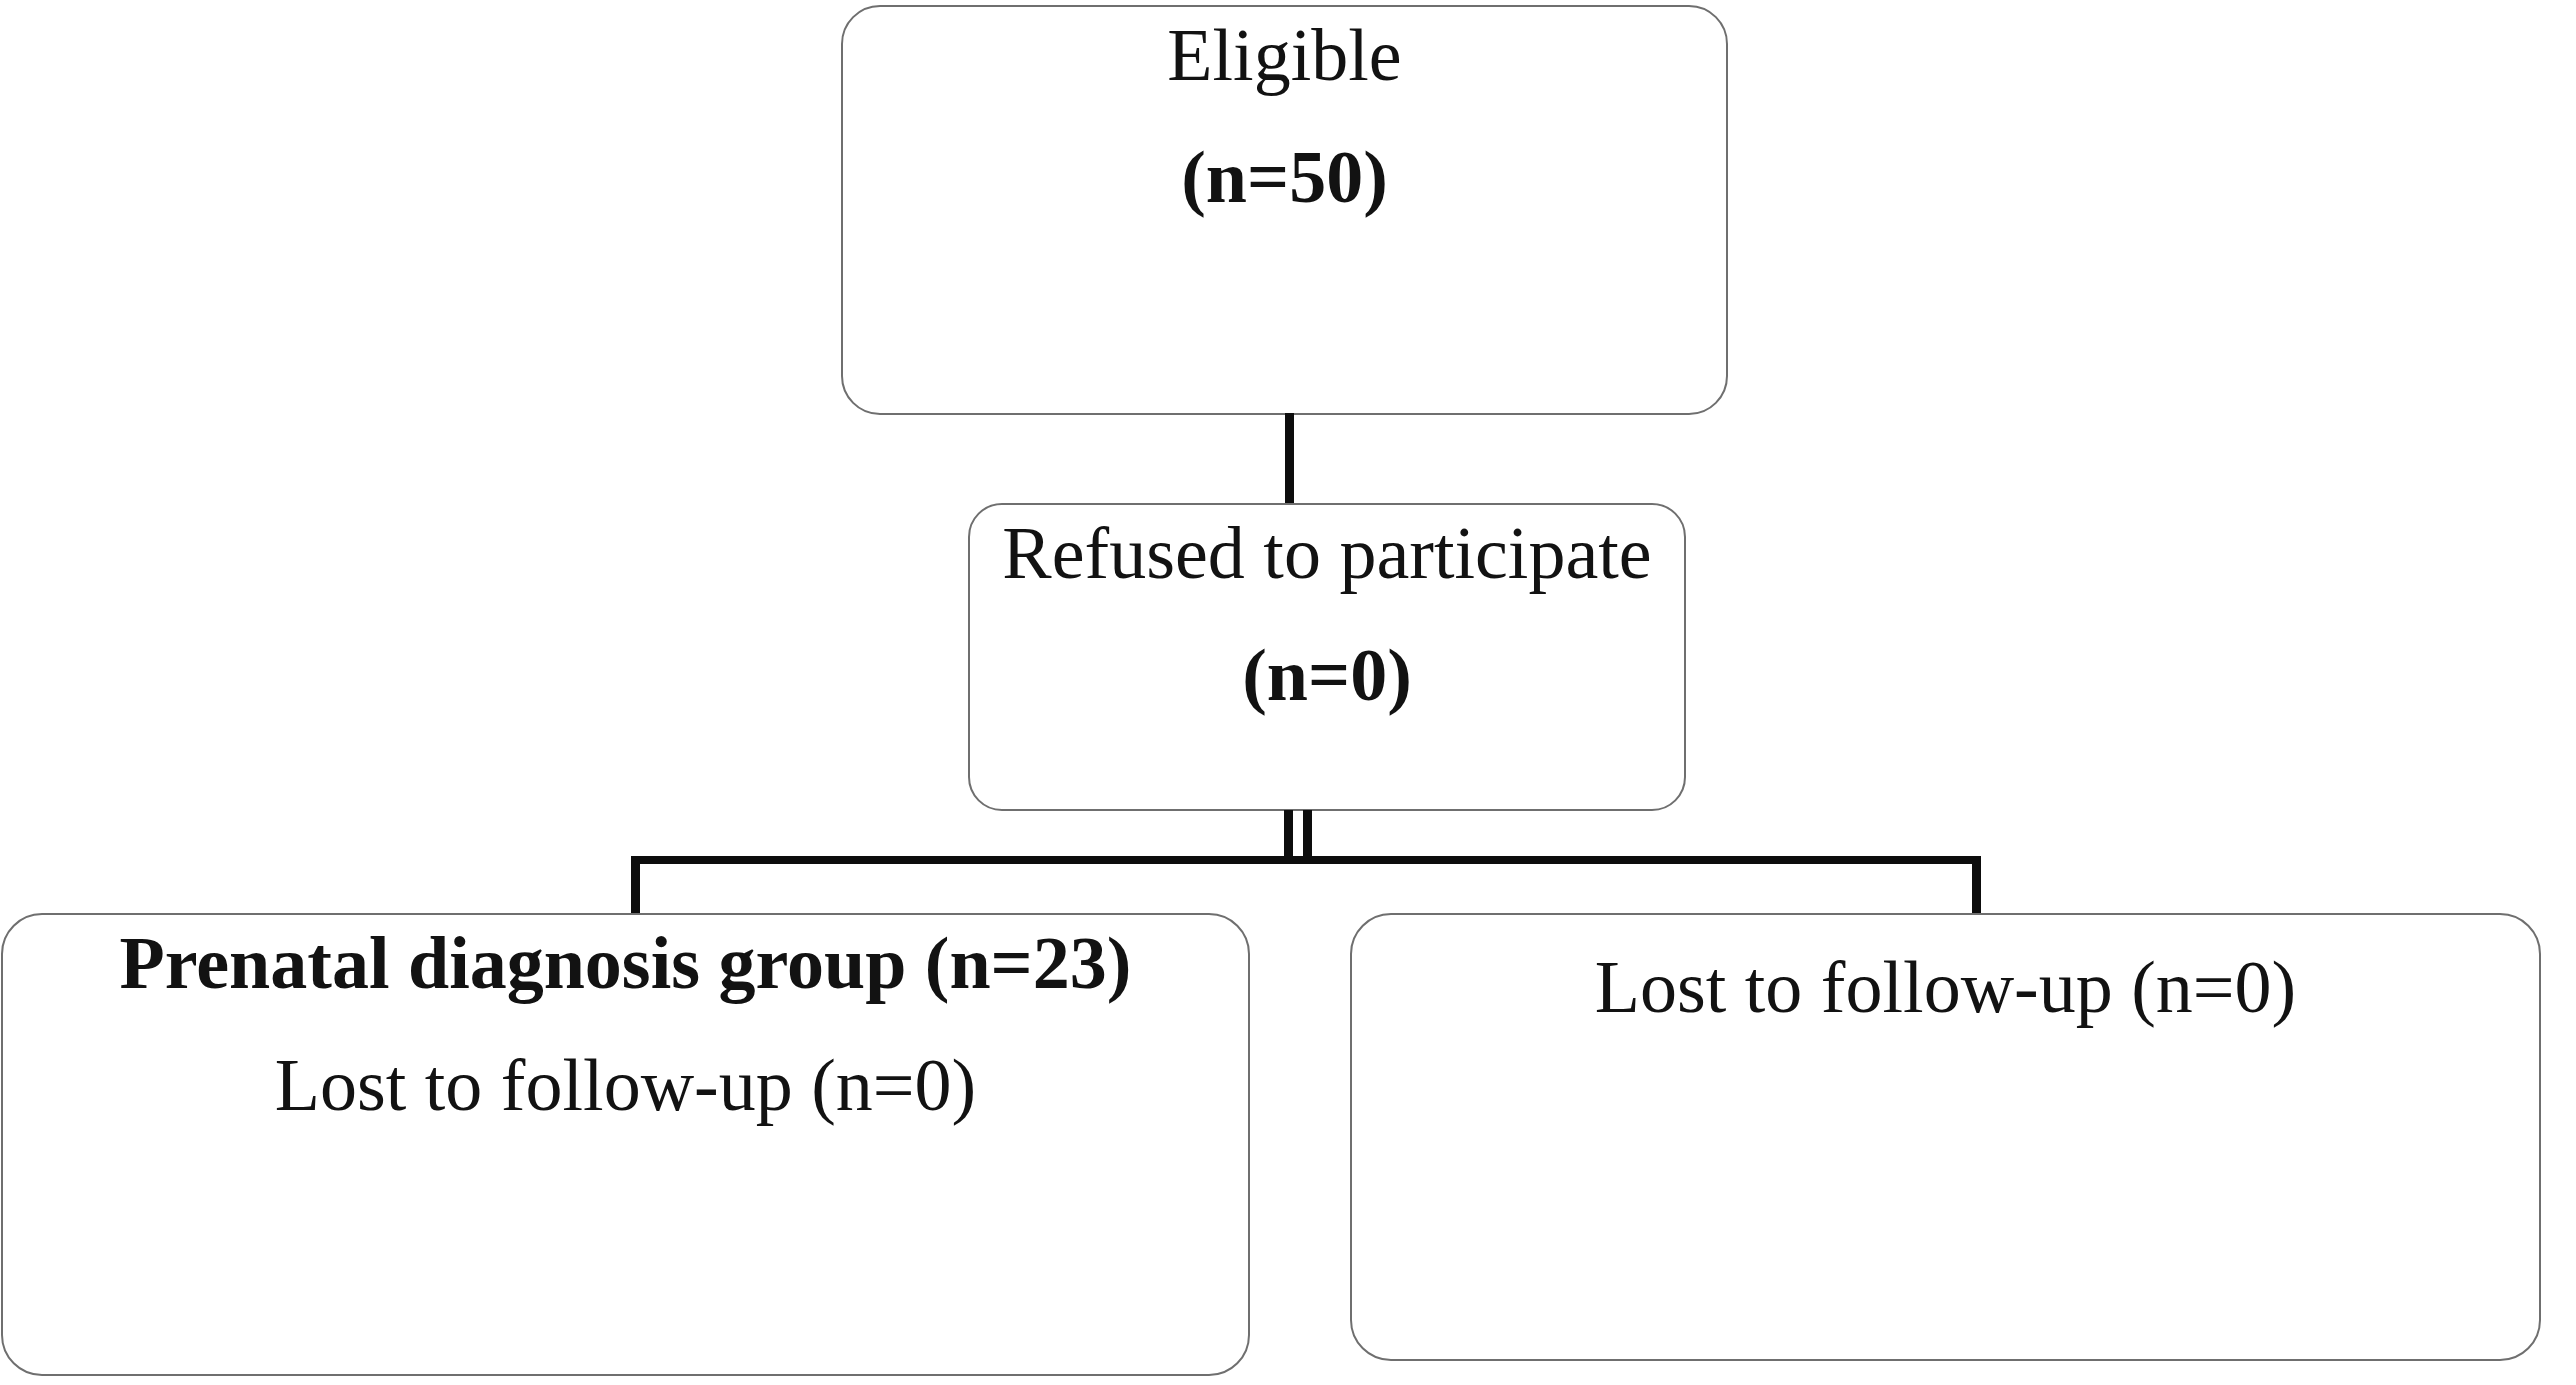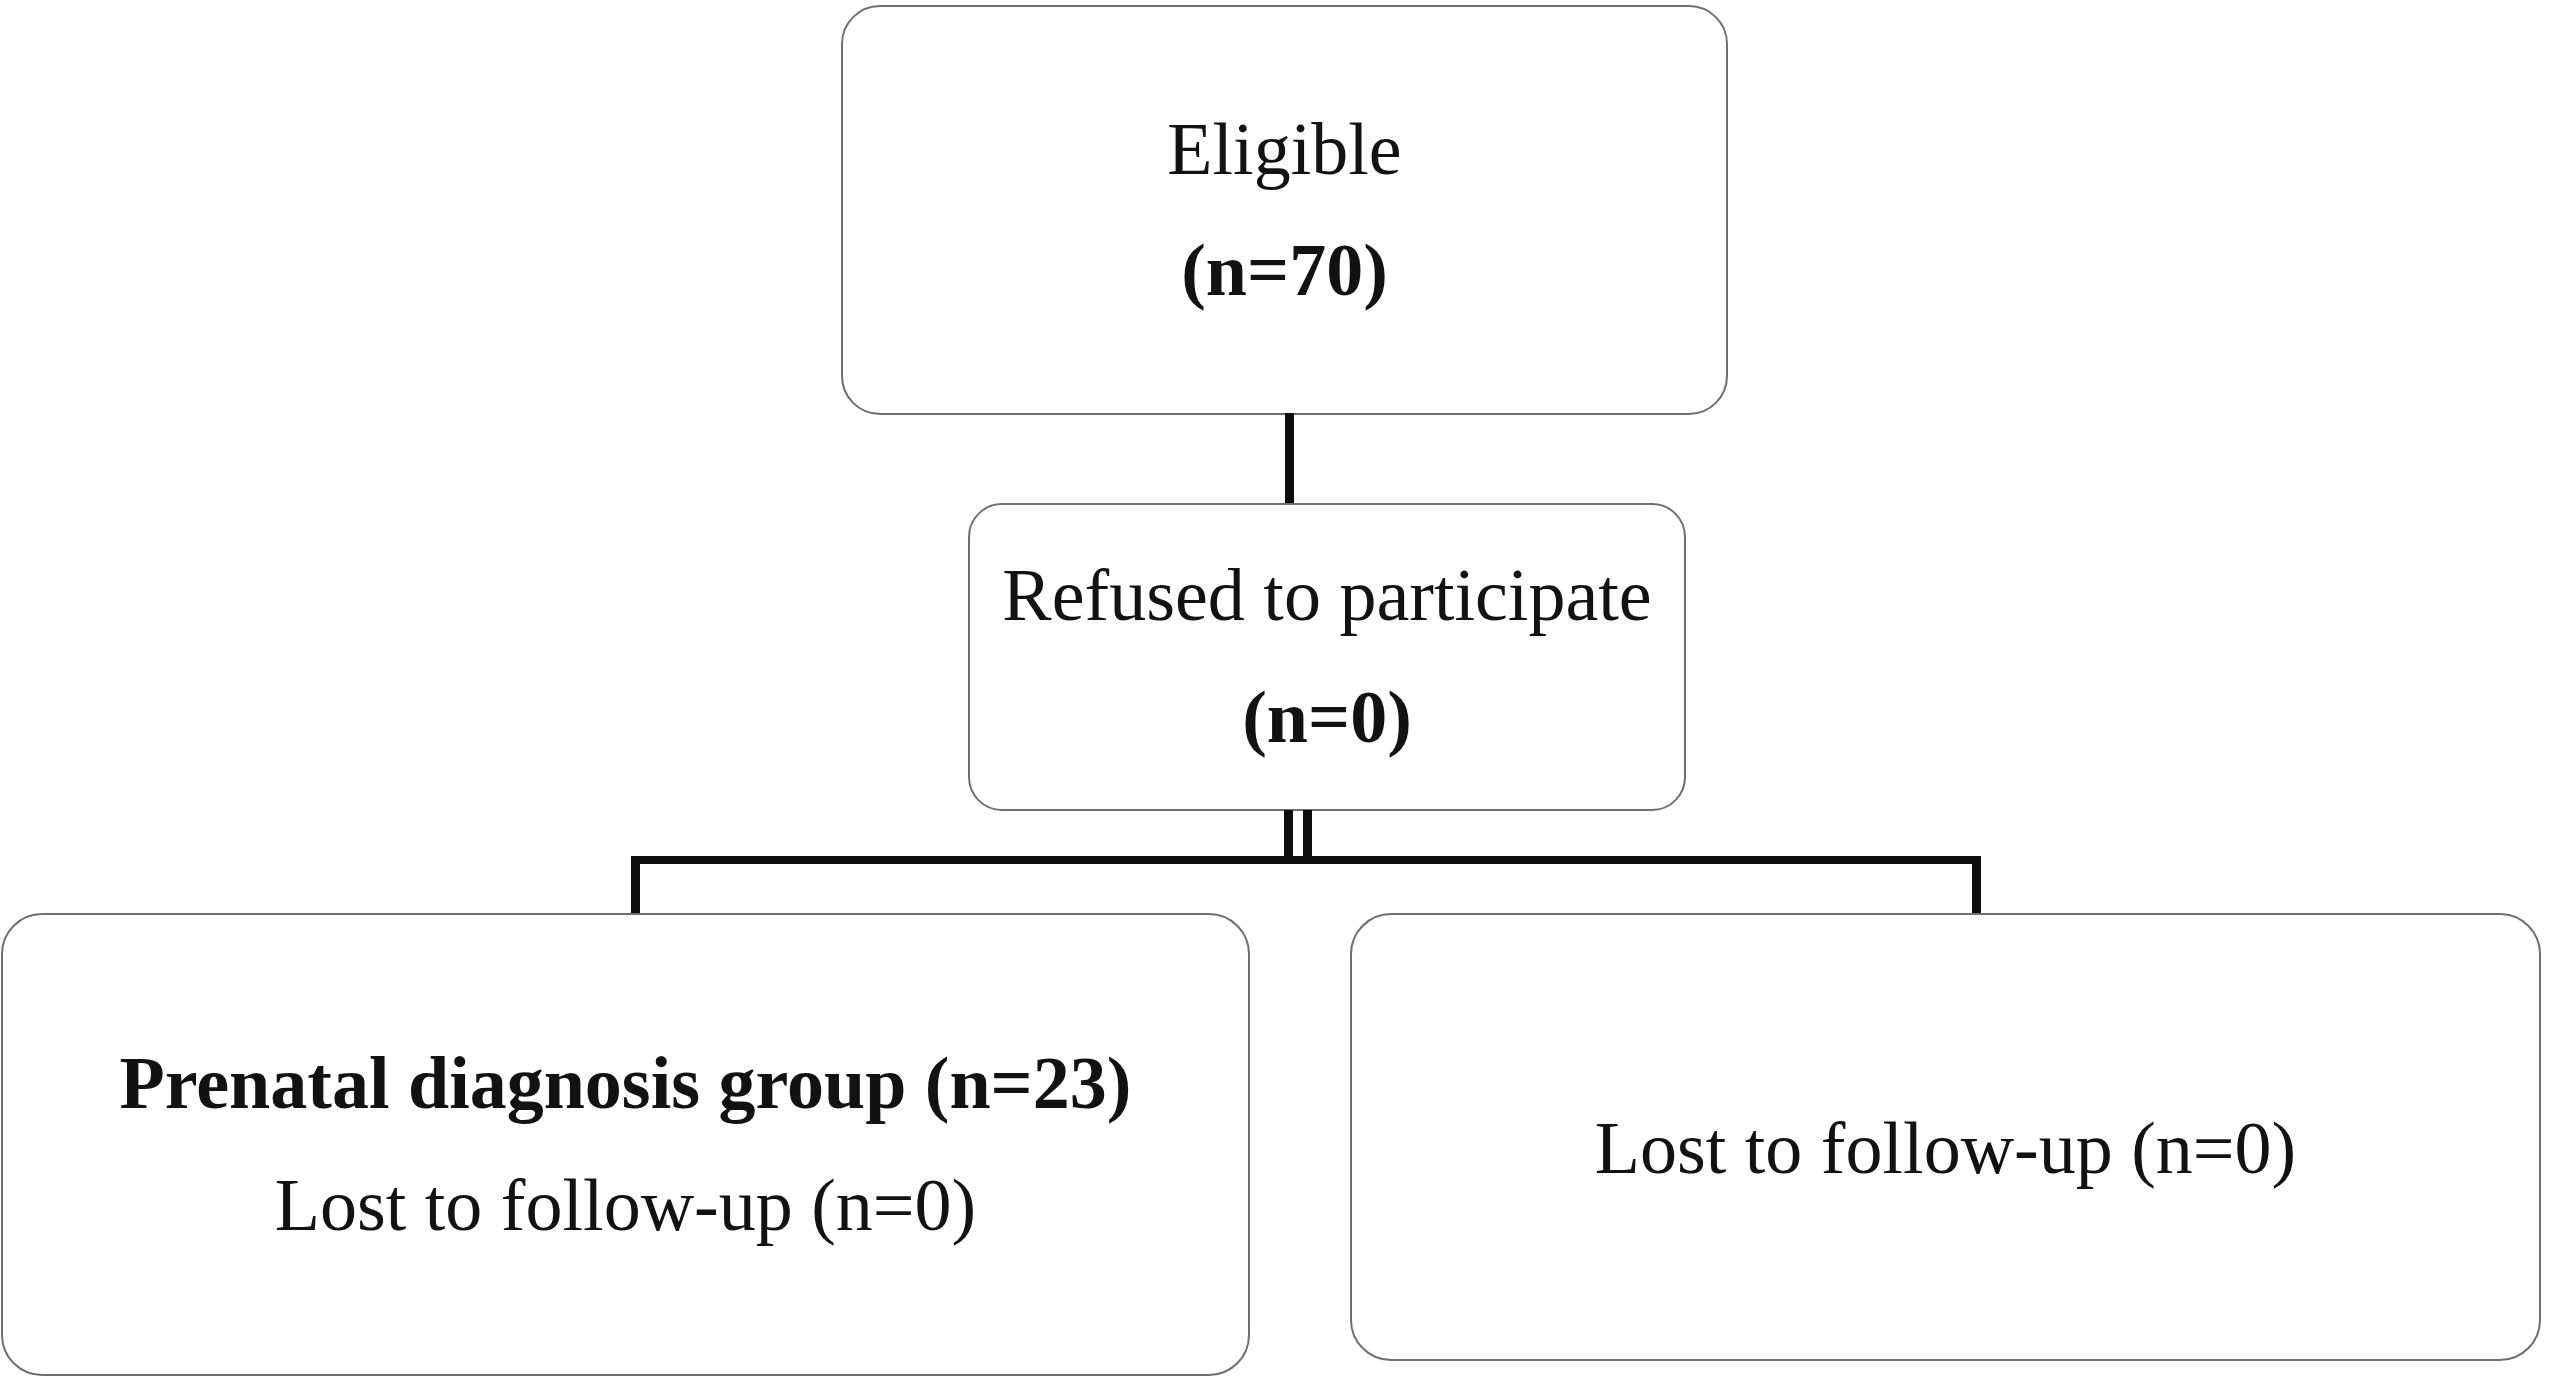--- a/index.html
+++ b/index.html
@@ -20,21 +20,20 @@
     overflow: hidden;
   }
   .node {
     position: absolute;
     box-sizing: border-box;
     background: #ffffff;
     border: 2.6px solid #6f6f6f;
     display: flex;
     flex-direction: column;
     align-items: center;
-    justify-content: center;
     text-align: center;
     color: #121212;
     font-size: 74px;
     line-height: 1.32;
   }
   .node .line2 { margin-top: 24px; }
   .bold { font-weight: bold; }
   .conn {
     position: absolute;
     background: #0d0d0d;
@@ -51,21 +50,21 @@
   #conn-left-leg   { left: 631px;  top: 856px; width: 8.6px;   height: 59px; }
   #conn-right-leg  { left: 1972px; top: 856px; width: 8.6px;   height: 59px; }
 </style>
 </head>
 <body>
 
 <div class="stage">
 
   <div class="node" id="node-eligible">
     <div class="line1">Eligible</div>
-    <div class="line2 bold">(n=70)</div>
+    <div class="line2 bold">(n=50)</div>
   </div>
 
   <div class="conn" id="conn-top-v"></div>
 
   <div class="node" id="node-refused">
     <div class="line1">Refused to participate</div>
     <div class="line2 bold">(n=0)</div>
   </div>
 
   <div class="conn" id="conn-double-a"></div>

